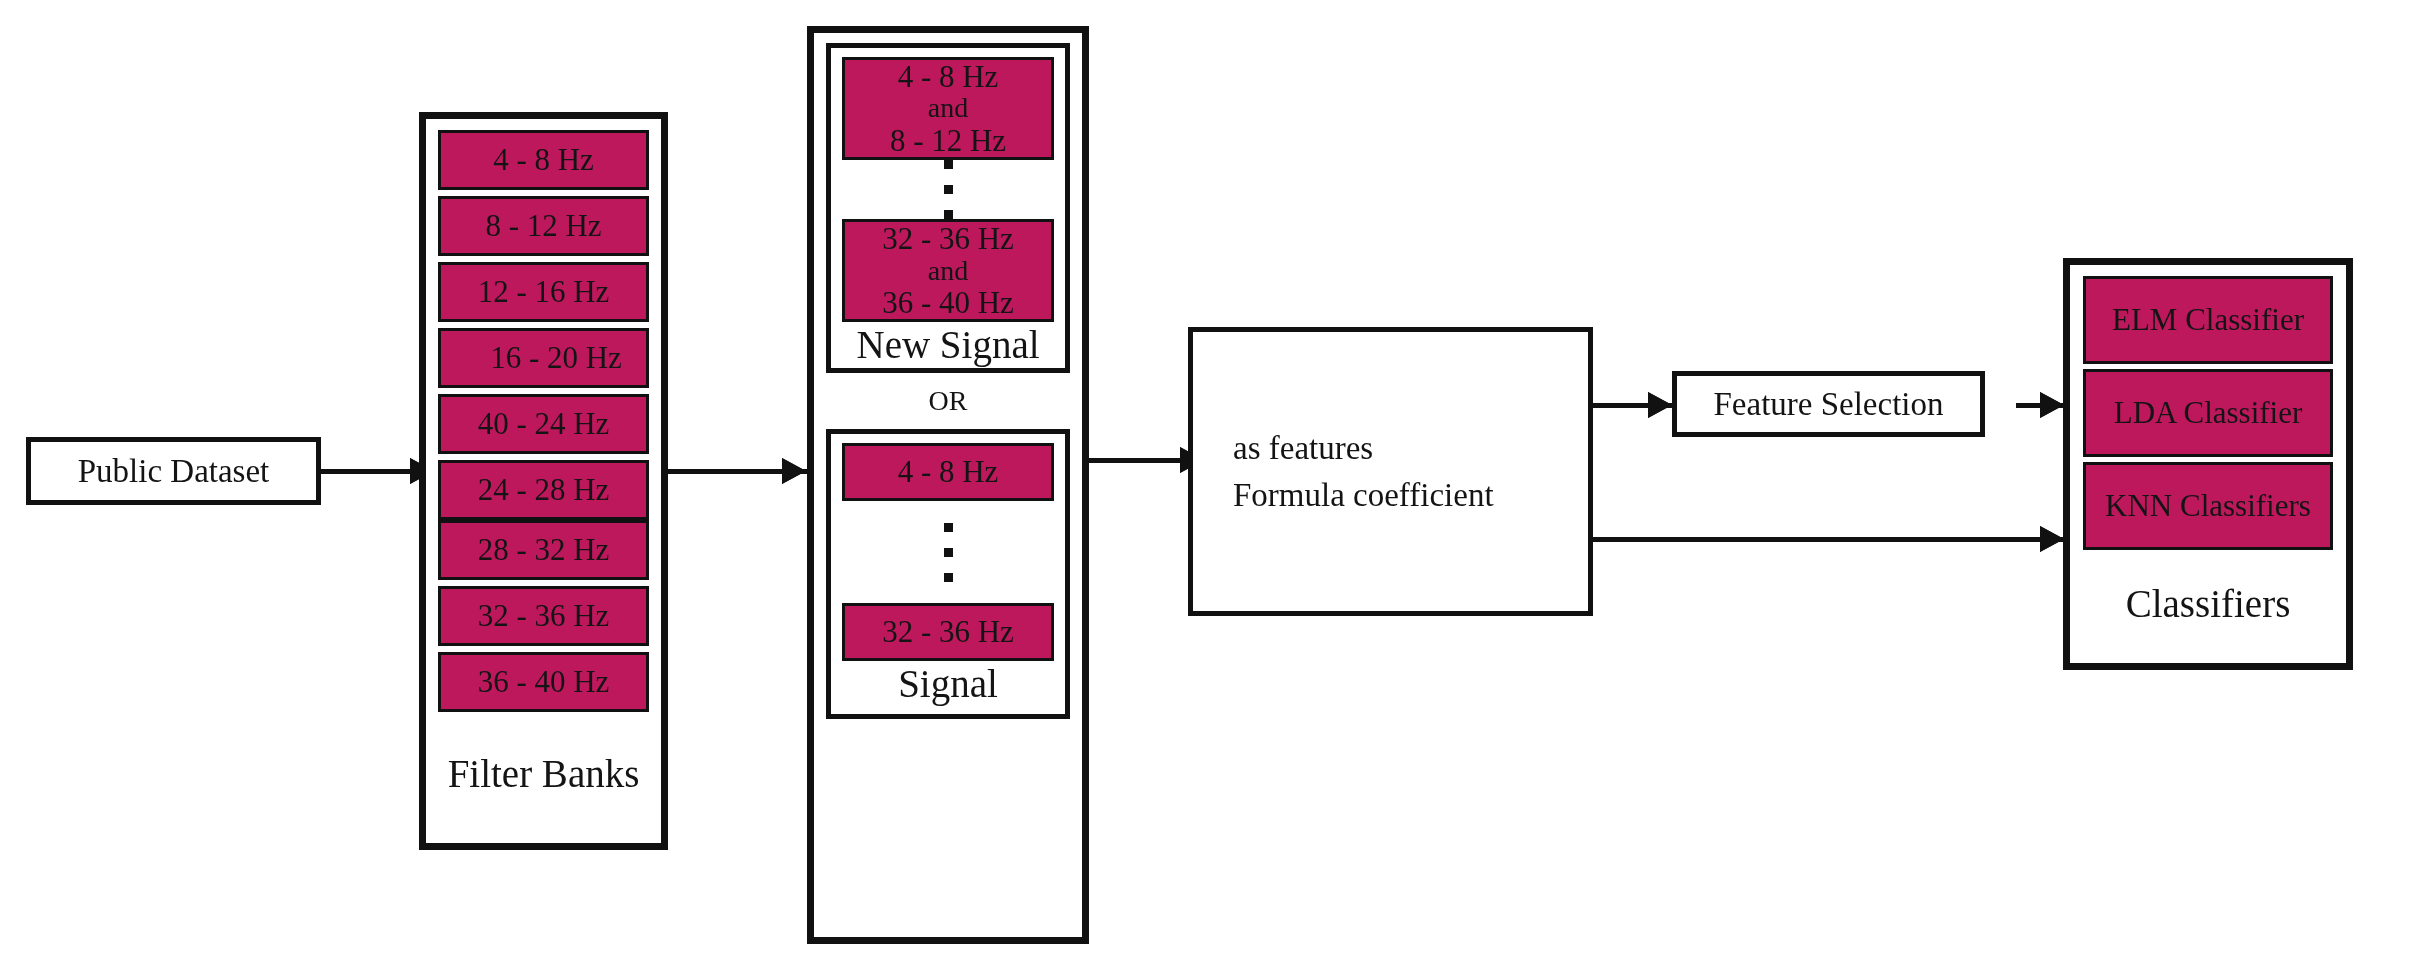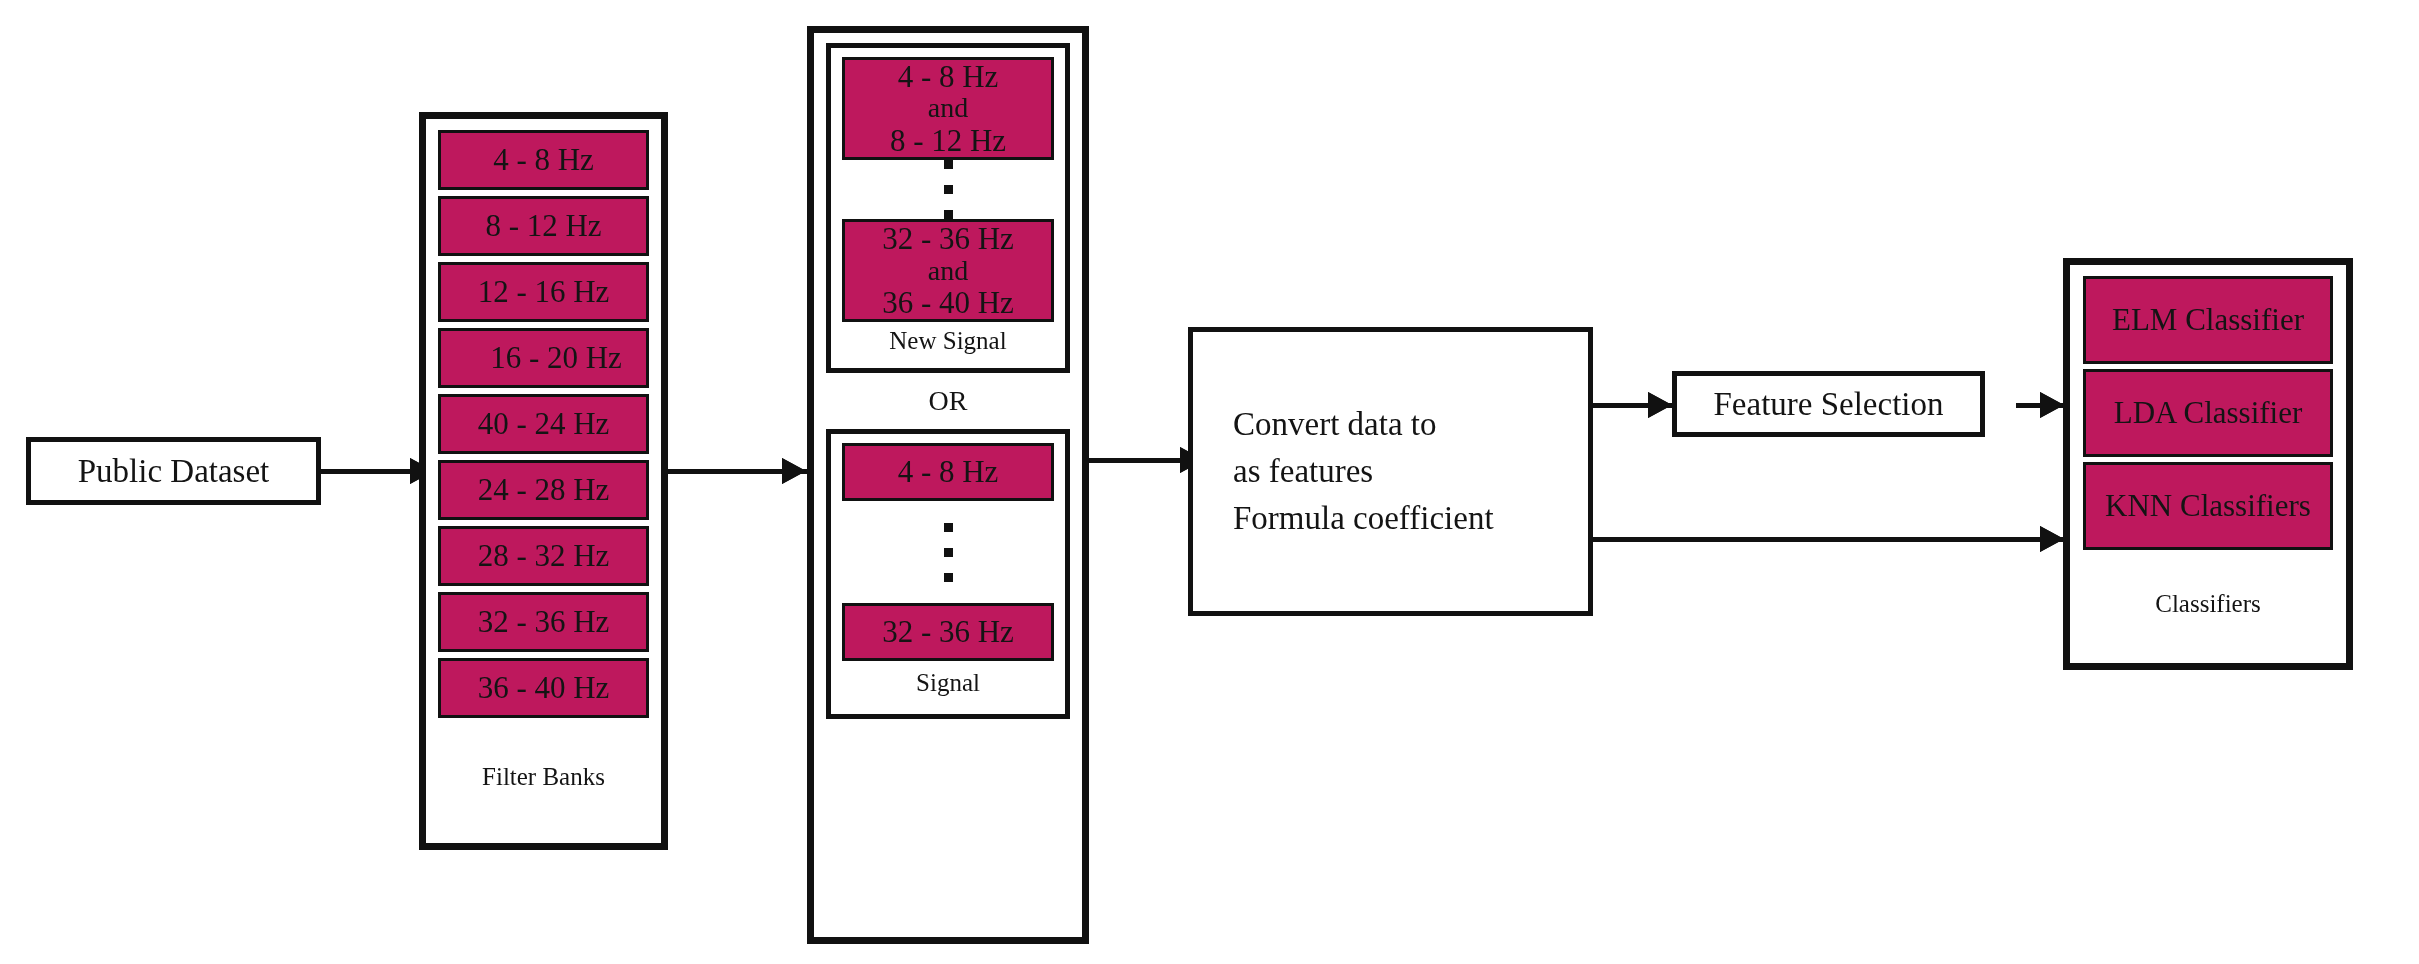--- a/index.html
+++ b/index.html
@@ -22,21 +22,21 @@
   .cell{
     box-sizing:border-box;background:#be185d;border:3px solid #111;
     display:flex;align-items:center;justify-content:center;text-align:center;
     line-height:1.08;
   }
 
   .lbl{display:flex;align-items:center;justify-content:center;text-align:center;}
 
   
   .t-band{font-size:31px;}
-  .t-group{font-size:25px;}
+  .t-group{font-size:39px;}
   .t-or{font-size:28px;}
   .t-node{font-size:33px;}
   .t-small{font-size:28px;}
 
   
   .hline{position:absolute;background:#111;height:5px;}
   .arrow{
     position:absolute;width:0;height:0;
     border-top:13px solid transparent;
     border-bottom:13px solid transparent;
@@ -76,21 +76,21 @@
     </div>
     <div class="cell t-band" style="height:60px;margin-top:6px;padding-left:25px;">
       <span>16 - 20 Hz</span>
     </div>
     <div class="cell t-band" style="height:60px;margin-top:6px;">
       <span>40 - 24 Hz</span>
     </div>
     <div class="cell t-band" style="height:60px;margin-top:6px;">
       <span>24 - 28 Hz</span>
     </div>
-    <div class="cell t-band" style="height:60px;margin-top:6px;">
+    <div class="cell t-band" style="height:60px;">
       <span>28 - 32 Hz</span>
     </div>
     <div class="cell t-band" style="height:60px;margin-top:6px;">
       <span>32 - 36 Hz</span>
     </div>
     <div class="cell t-band" style="height:60px;margin-top:6px;">
       <span>36 - 40 Hz</span>
     </div>
 
     <div class="lbl t-group" style="flex:1;min-height:48px;">Filter Banks</div>
@@ -150,21 +150,20 @@
 
       <div class="lbl t-group" style="height:44px;">Signal</div>
     </div>
   </div>
 
   <div class="hline" style="left:1089px;top:458px;width:117px;"></div>
   <div class="arrow" style="left:1180px;top:447px;"></div>
 
   <div class="bx med" style="left:1188px;top:327px;width:405px;height:289px;display:flex;align-items:center;justify-content:flex-start;padding-left:40px;">
     <div class="t-node" style="line-height:1.42;text-align:left;">
-      <div>Convert data to</div>
       <div>as features</div>
       <div>Formula coefficient</div>
     </div>
   </div>
 
   <div class="hline" style="left:1593px;top:403px;width:80px;"></div>
   <div class="arrow" style="left:1648px;top:392px;"></div>
 
   <div class="bx med ctr t-node" style="left:1672px;top:371px;width:313px;height:66px;">
     <span>Feature Selection</span>

